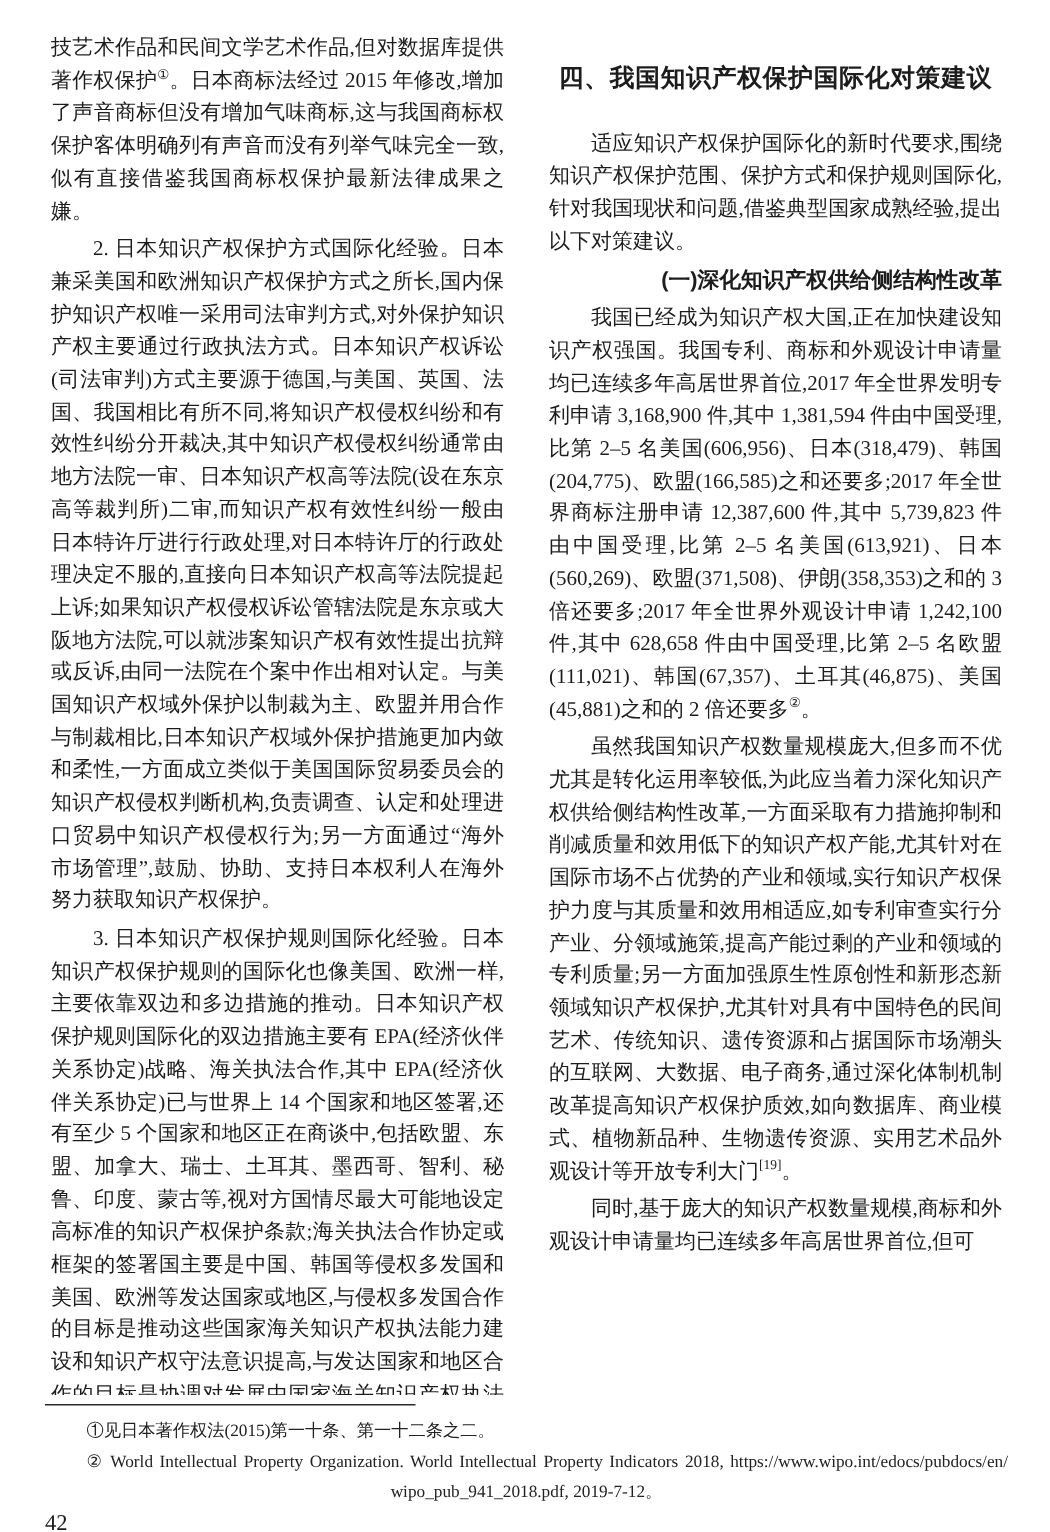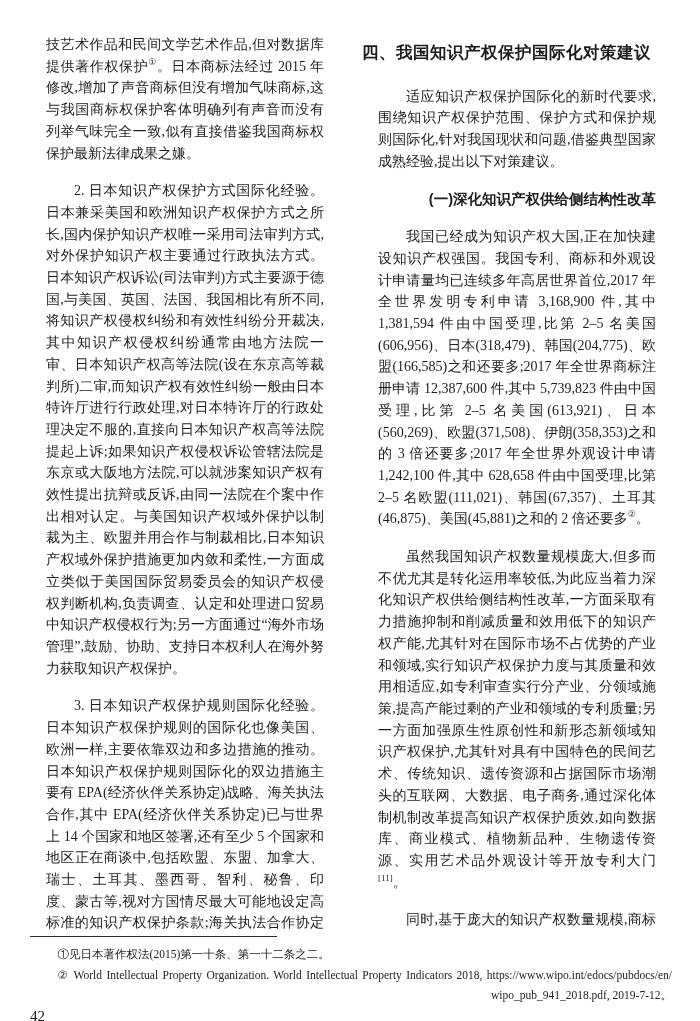--- a/index.html
+++ b/index.html
@@ -30,34 +30,35 @@
   }
   .col {
     width: 310px;
     flex: 0 0 310px;
     font-size: 14px;
     line-height: 21.7px;
     text-align: justify;
     text-justify: inter-ideograph;
   }
   .col p {
-    margin: 16px;
+    margin: 4px;
   }
   .indent {
     text-indent: 2em;
   }
   sup.fn-marker {
     font-size: 9px;
     line-height: 0;
     vertical-align: super;
   }
   .section-heading {
     font-family: "Liberation Sans", "DejaVu Sans", sans-serif;
     font-weight: bold;
     font-size: 16.5px;
+    text-align: center;
     text-justify: auto;
     margin: 24px 0 22px 0;
     letter-spacing: 0.5px;
   }
   .subheading {
     font-family: "Liberation Sans", "DejaVu Sans", sans-serif;
     font-weight: bold;
     font-size: 14.5px;
     text-indent: 2em;
     text-align: right;
@@ -79,21 +80,21 @@
   .fn-first {
     text-indent: 2.4em;
   }
   .fn-stretch {
     text-indent: 2.4em;
     text-align: justify;
     text-align-last: justify;
   }
   .fn-cont {
     text-indent: 0;
-    text-align: right;
+    text-align: center;
   }
   .page-number {
     font-size: 15px;
     line-height: 18px;
     margin-top: 1px;
     color: #1c1c1c;
   }
 </style>
 </head>
 <body>
@@ -106,21 +107,21 @@
       <p><span>技艺术作品和民间文学艺术作品,但对数据库提供著作权保护</span><sup class="fn-marker">①</sup><span>。日本商标法经过 2015 年修改,增加了声音商标但没有增加气味商标,这与我国商标权保护客体明确列有声音而没有列举气味完全一致,似有直接借鉴我国商标权保护最新法律成果之嫌。</span></p>
       <p class="indent">2. 日本知识产权保护方式国际化经验。日本兼采美国和欧洲知识产权保护方式之所长,国内保护知识产权唯一采用司法审判方式,对外保护知识产权主要通过行政执法方式。日本知识产权诉讼(司法审判)方式主要源于德国,与美国、英国、法国、我国相比有所不同,将知识产权侵权纠纷和有效性纠纷分开裁决,其中知识产权侵权纠纷通常由地方法院一审、日本知识产权高等法院(设在东京高等裁判所)二审,而知识产权有效性纠纷一般由日本特许厅进行行政处理,对日本特许厅的行政处理决定不服的,直接向日本知识产权高等法院提起上诉;如果知识产权侵权诉讼管辖法院是东京或大阪地方法院,可以就涉案知识产权有效性提出抗辩或反诉,由同一法院在个案中作出相对认定。与美国知识产权域外保护以制裁为主、欧盟并用合作与制裁相比,日本知识产权域外保护措施更加内敛和柔性,一方面成立类似于美国国际贸易委员会的知识产权侵权判断机构,负责调查、认定和处理进口贸易中知识产权侵权行为;另一方面通过“海外市场管理”,鼓励、协助、支持日本权利人在海外努力获取知识产权保护。</p>
       <p class="indent">3. 日本知识产权保护规则国际化经验。日本知识产权保护规则的国际化也像美国、欧洲一样,主要依靠双边和多边措施的推动。日本知识产权保护规则国际化的双边措施主要有 EPA(经济伙伴关系协定)战略、海关执法合作,其中 EPA(经济伙伴关系协定)已与世界上 14 个国家和地区签署,还有至少 5 个国家和地区正在商谈中,包括欧盟、东盟、加拿大、瑞士、土耳其、墨西哥、智利、秘鲁、印度、蒙古等,视对方国情尽最大可能地设定高标准的知识产权保护条款;海关执法合作协定或框架的签署国主要是中国、韩国等侵权多发国和美国、欧洲等发达国家或地区,与侵权多发国合作的目标是推动这些国家海关知识产权执法能力建设和知识产权守法意识提高,与发达国家和地区合作的目标是协调对发展中国家海关知识产权执法资源配置,形成高标准海关知识产权执法国际规则。日本知识产权保护</p>
     </div>
 
     <div class="col">
       <h2 class="section-heading">四、我国知识产权保护国际化对策建议</h2>
       <p class="indent">适应知识产权保护国际化的新时代要求,围绕知识产权保护范围、保护方式和保护规则国际化,针对我国现状和问题,借鉴典型国家成熟经验,提出以下对策建议。</p>
       <p class="subheading">(一)深化知识产权供给侧结构性改革</p>
       <p class="indent"><span>我国已经成为知识产权大国,正在加快建设知识产权强国。我国专利、商标和外观设计申请量均已连续多年高居世界首位,2017 年全世界发明专利申请 3,168,900 件,其中 1,381,594 件由中国受理,比第 2–5 名美国(606,956)、日本(318,479)、韩国(204,775)、欧盟(166,585)之和还要多;2017 年全世界商标注册申请 12,387,600 件,其中 5,739,823 件由中国受理,比第 2–5 名美国(613,921)、日本(560,269)、欧盟(371,508)、伊朗(358,353)之和的 3 倍还要多;2017 年全世界外观设计申请 1,242,100 件,其中 628,658 件由中国受理,比第 2–5 名欧盟(111,021)、韩国(67,357)、土耳其(46,875)、美国(45,881)之和的 2 倍还要多</span><sup class="fn-marker">②</sup><span>。</span></p>
-      <p class="indent"><span>虽然我国知识产权数量规模庞大,但多而不优尤其是转化运用率较低,为此应当着力深化知识产权供给侧结构性改革,一方面采取有力措施抑制和削减质量和效用低下的知识产权产能,尤其针对在国际市场不占优势的产业和领域,实行知识产权保护力度与其质量和效用相适应,如专利审查实行分产业、分领域施策,提高产能过剩的产业和领域的专利质量;另一方面加强原生性原创性和新形态新领域知识产权保护,尤其针对具有中国特色的民间艺术、传统知识、遗传资源和占据国际市场潮头的互联网、大数据、电子商务,通过深化体制机制改革提高知识产权保护质效,如向数据库、商业模式、植物新品种、生物遗传资源、实用艺术品外观设计等开放专利大门</span><sup class="fn-marker">[11]</sup><span>。</span></p>
+      <p class="indent"><span>虽然我国知识产权数量规模庞大,但多而不优尤其是转化运用率较低,为此应当着力深化知识产权供给侧结构性改革,一方面采取有力措施抑制和削减质量和效用低下的知识产权产能,尤其针对在国际市场不占优势的产业和领域,实行知识产权保护力度与其质量和效用相适应,如专利审查实行分产业、分领域施策,提高产能过剩的产业和领域的专利质量;另一方面加强原生性原创性和新形态新领域知识产权保护,尤其针对具有中国特色的民间艺术、传统知识、遗传资源和占据国际市场潮头的互联网、大数据、电子商务,通过深化体制机制改革提高知识产权保护质效,如向数据库、商业模式、植物新品种、生物遗传资源、实用艺术品外观设计等开放专利大门</span><sup class="fn-marker">[19]</sup><span>。</span></p>
       <p class="indent">同时,基于庞大的知识产权数量规模,商标和外观设计申请量均已连续多年高居世界首位,但可</p>
     </div>
 
   </div>
 
   <div class="footnote-area">
     <div class="footnote-rule"></div>
     <div class="footnotes">
       <div class="fn-first">①见日本著作权法(2015)第一十条、第一十二条之二。</div>
       <div class="fn-stretch">② World Intellectual Property Organization. World Intellectual Property Indicators 2018, https://www.wipo.int/edocs/pubdocs/en/</div>

